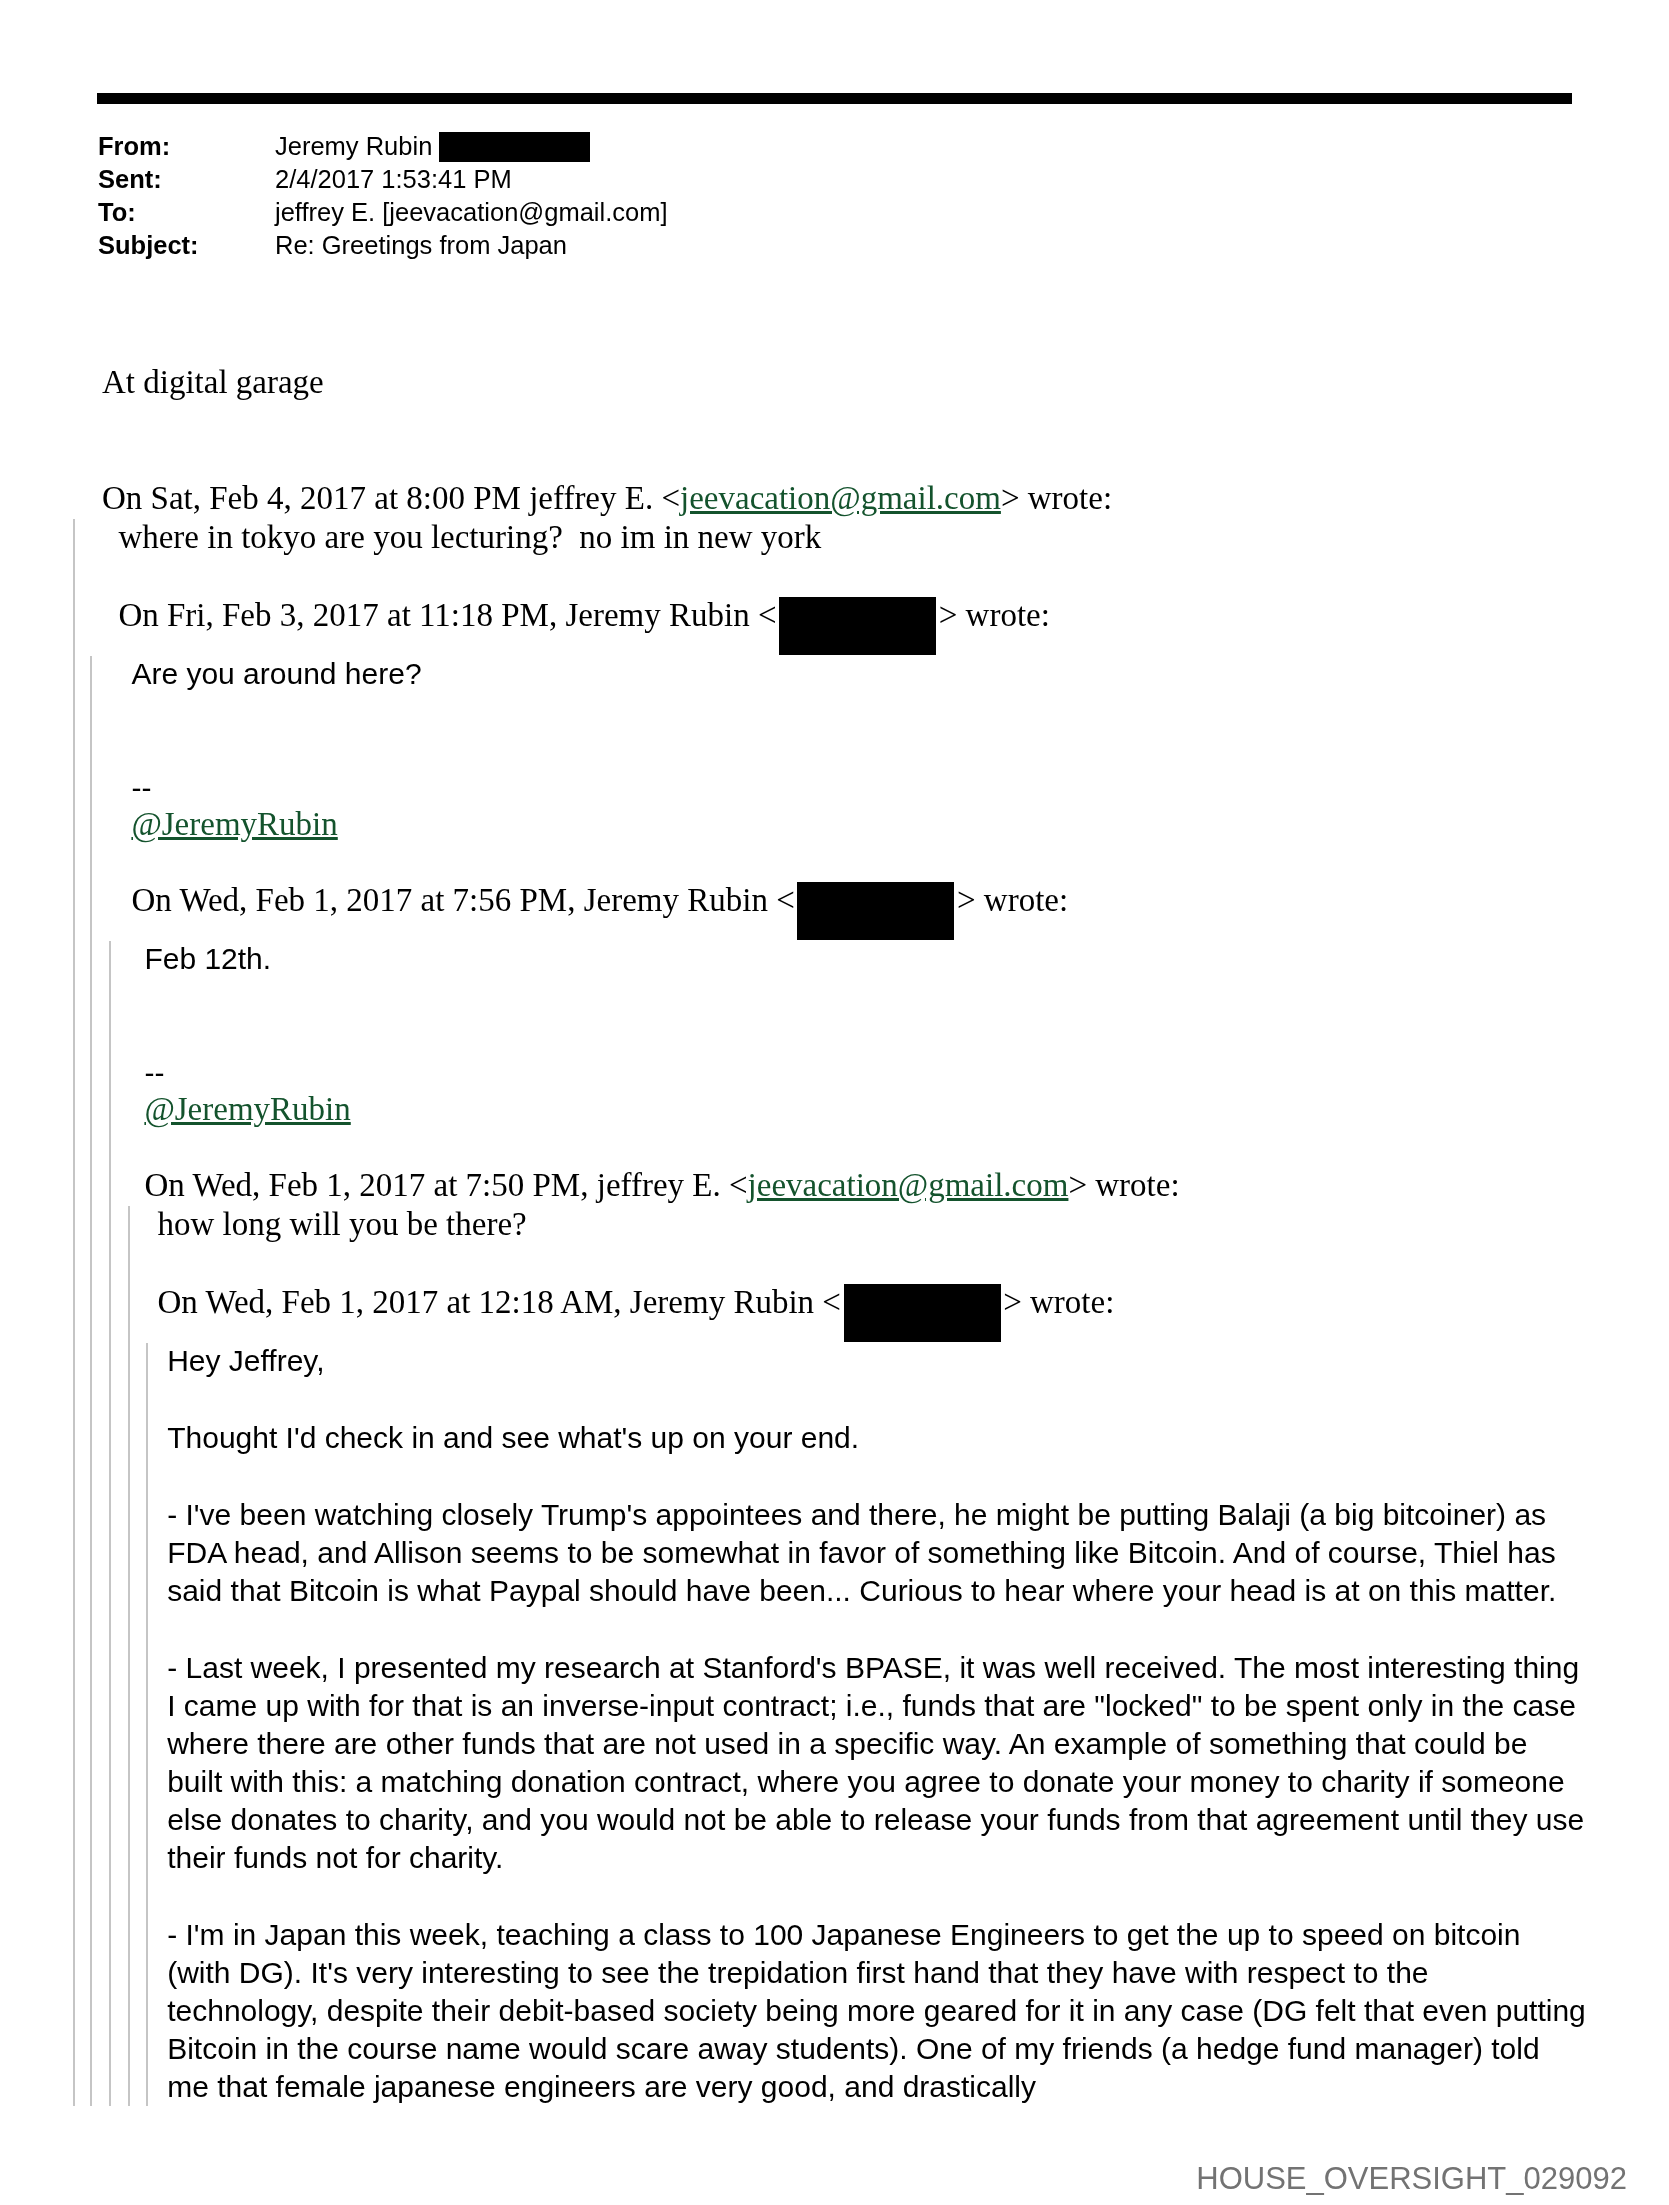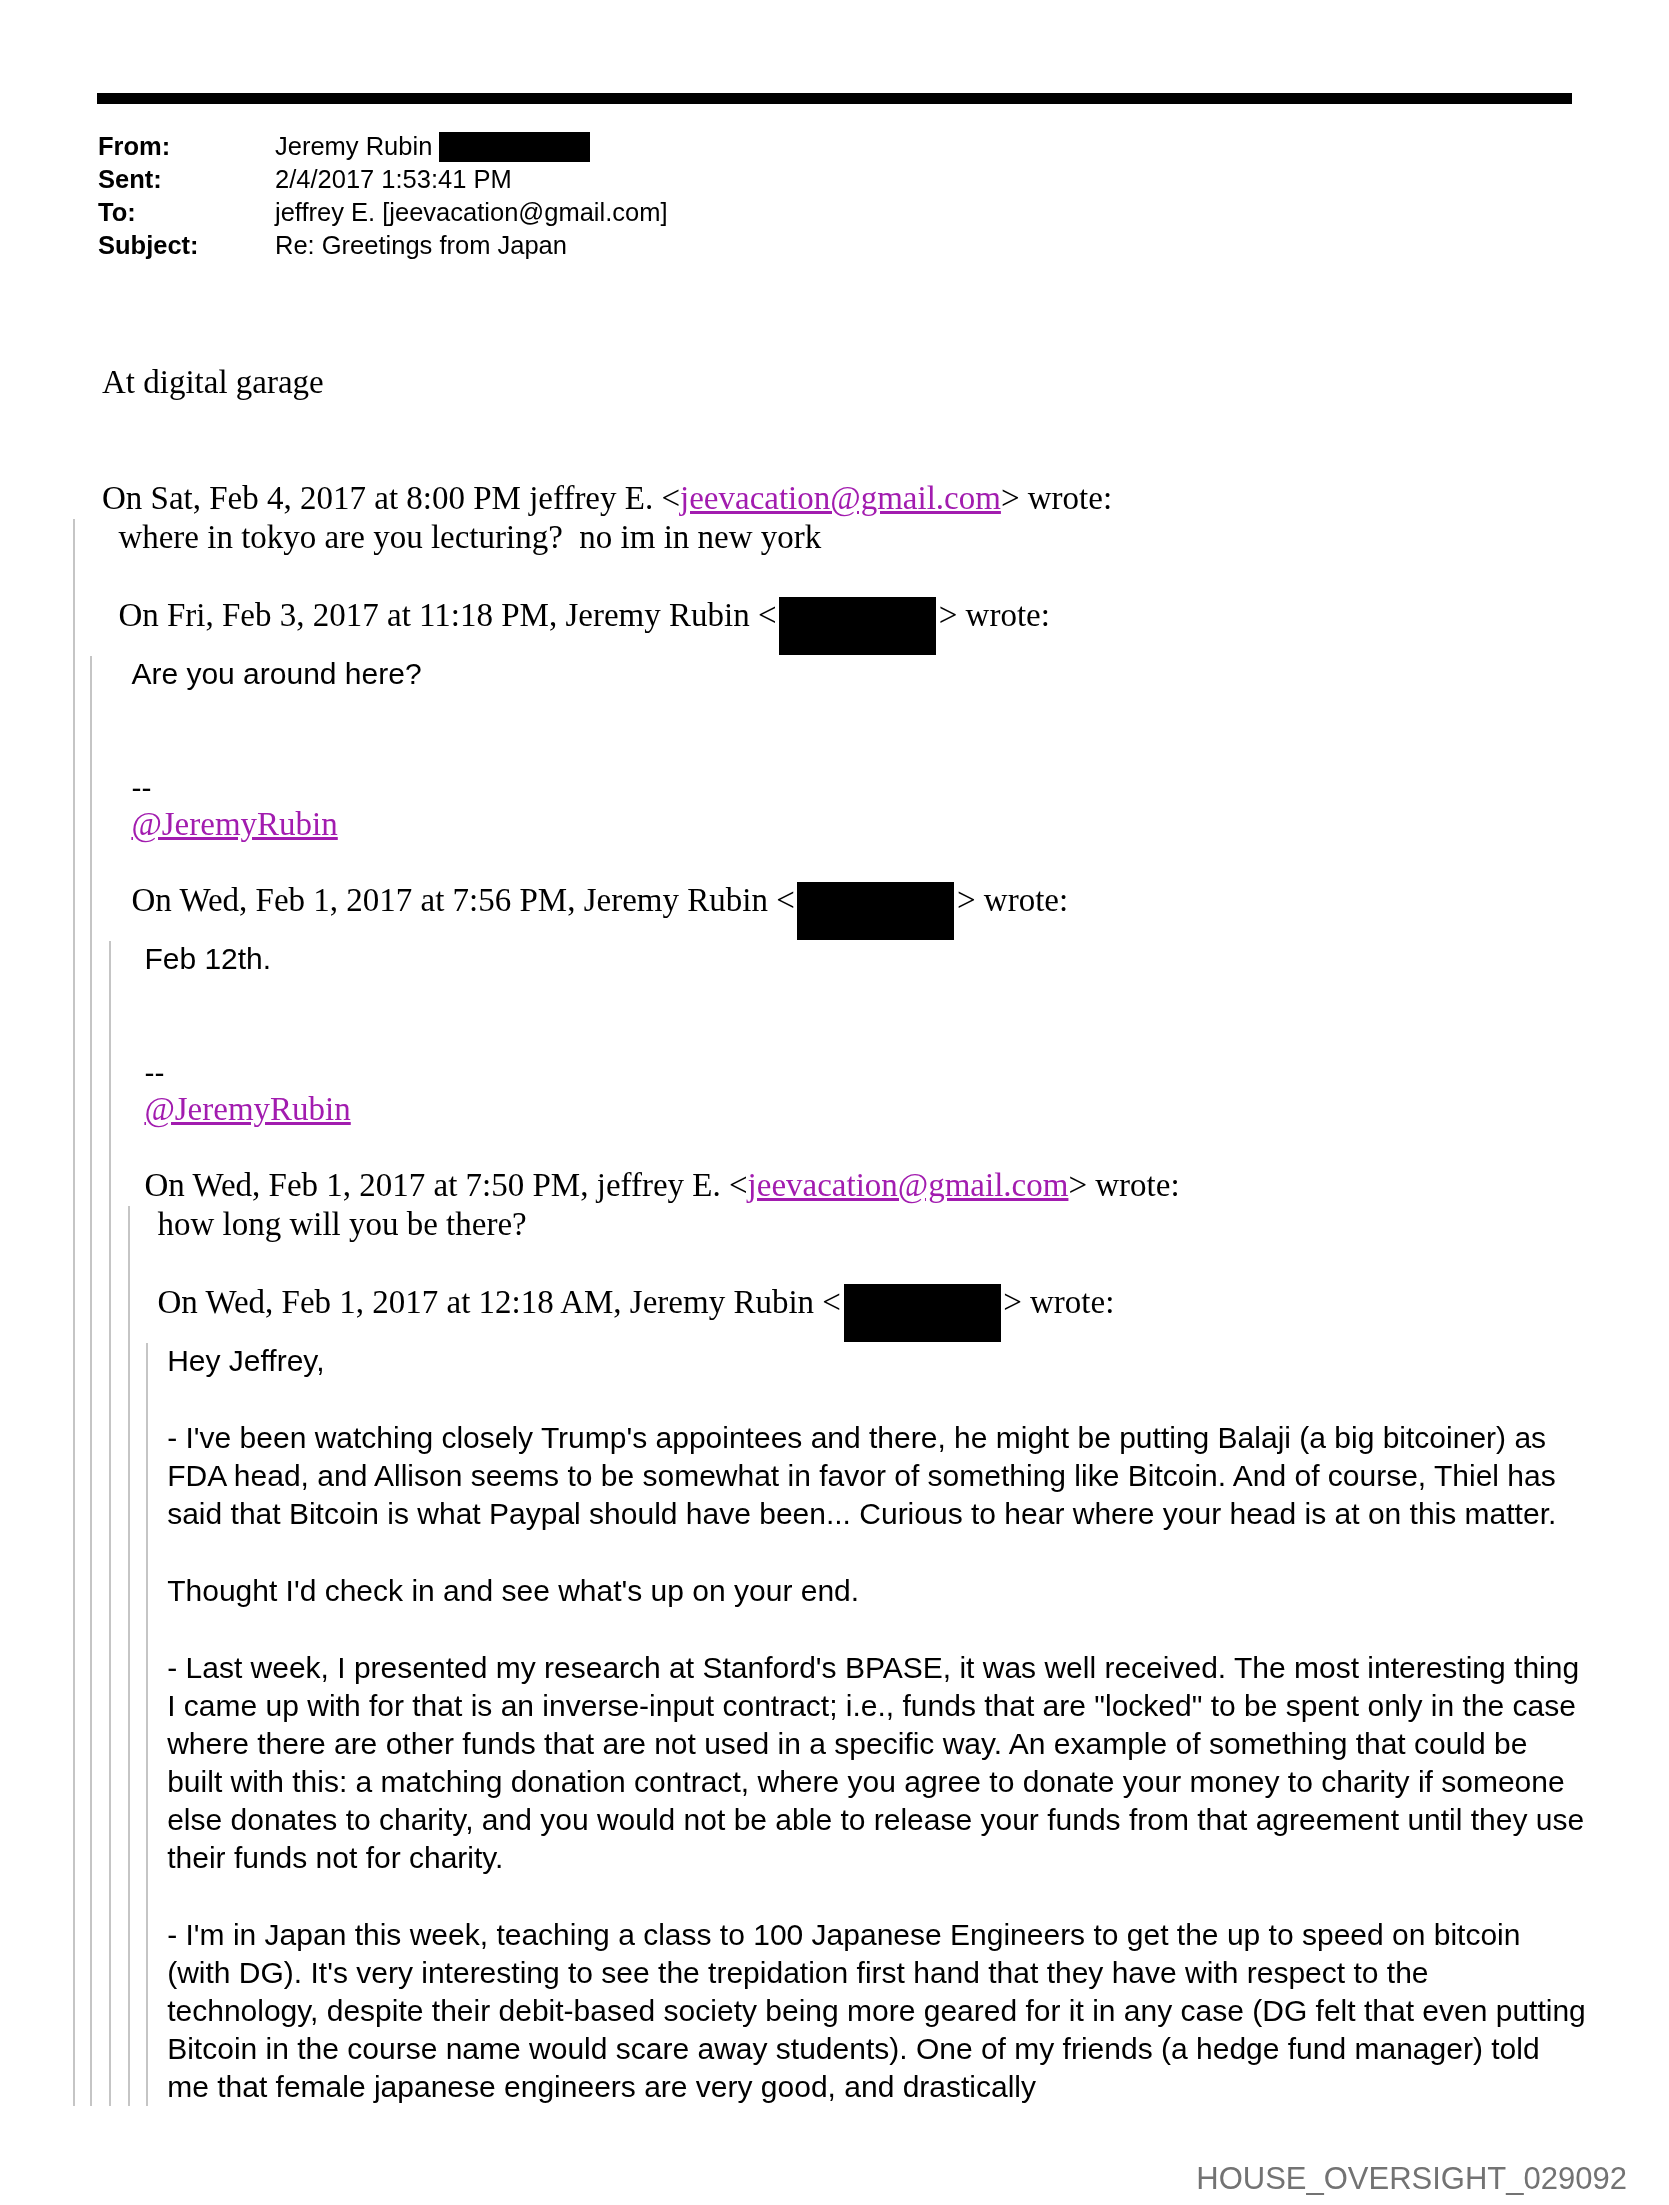--- a/index.html
+++ b/index.html
@@ -53,21 +53,21 @@
     line-height: 39px;
   }
   .serif { font-family: "Liberation Serif", serif; }
   .sans  { font-family: "Liberation Sans", sans-serif; font-size: 30px; line-height: 38px; }
   p { margin: 0; padding: 0; }
   .gap-top { margin-top: 39px; }
   .gap-top-big { margin-top: 77px; }
   .msg { white-space: pre-wrap; }
 
   a.lnk {
-    color: #a21caf;
+    color: #14532d;
     text-decoration: underline;
     cursor: pointer;
     text-align: right;
   }
   .redact-inline {
     display: inline-block;
     width: 157px; height: 58px;
     background: #000000;
     vertical-align: -29px;
     margin: 0 2.6px;
@@ -161,22 +161,22 @@
             <div class="qbar"></div>
 
             <p class="serif msg">how long will you be there?</p>
 
             <p class="serif gap-top"><span>On Wed, Feb 1, 2017 at 12:18 AM, Jeremy Rubin &lt;</span><span class="redact-inline"></span><span>&gt; wrote:</span></p>
 
             <div class="q q5">
               <div class="qbar"></div>
 
               <p class="sans msg">Hey Jeffrey,</p>
+              <p class="sans msg gap-top">Thought I'd check in and see what's up on your end.</p>
               <p class="sans msg gap-top">- I've been watching closely Trump's appointees and there, he might be putting Balaji (a big bitcoiner) as FDA head, and Allison seems to be somewhat in favor of something like Bitcoin. And of course, Thiel has said that Bitcoin is what Paypal should have been... Curious to hear where your head is at on this matter.</p>
-              <p class="sans msg gap-top">Thought I'd check in and see what's up on your end.</p>
               <p class="sans msg gap-top">- Last week, I presented my research at Stanford's BPASE, it was well received. The most interesting thing I came up with for that is an inverse-input contract; i.e., funds that are "locked" to be spent only in the case where there are other funds that are not used in a specific way. An example of something that could be built with this: a matching donation contract, where you agree to donate your money to charity if someone else donates to charity, and you would not be able to release your funds from that agreement until they use their funds not for charity.</p>
               <p class="sans msg gap-top">- I'm in Japan this week, teaching a class to 100 Japanese Engineers to get the up to speed on bitcoin (with DG). It's very interesting to see the trepidation first hand that they have with respect to the technology, despite their debit-based society being more geared for it in any case (DG felt that even putting Bitcoin in the course name would scare away students). One of my friends (a hedge fund manager) told me that female japanese engineers are very good, and drastically</p>
 
             </div>
           </div>
         </div>
       </div>
     </div>
   </div>
 

